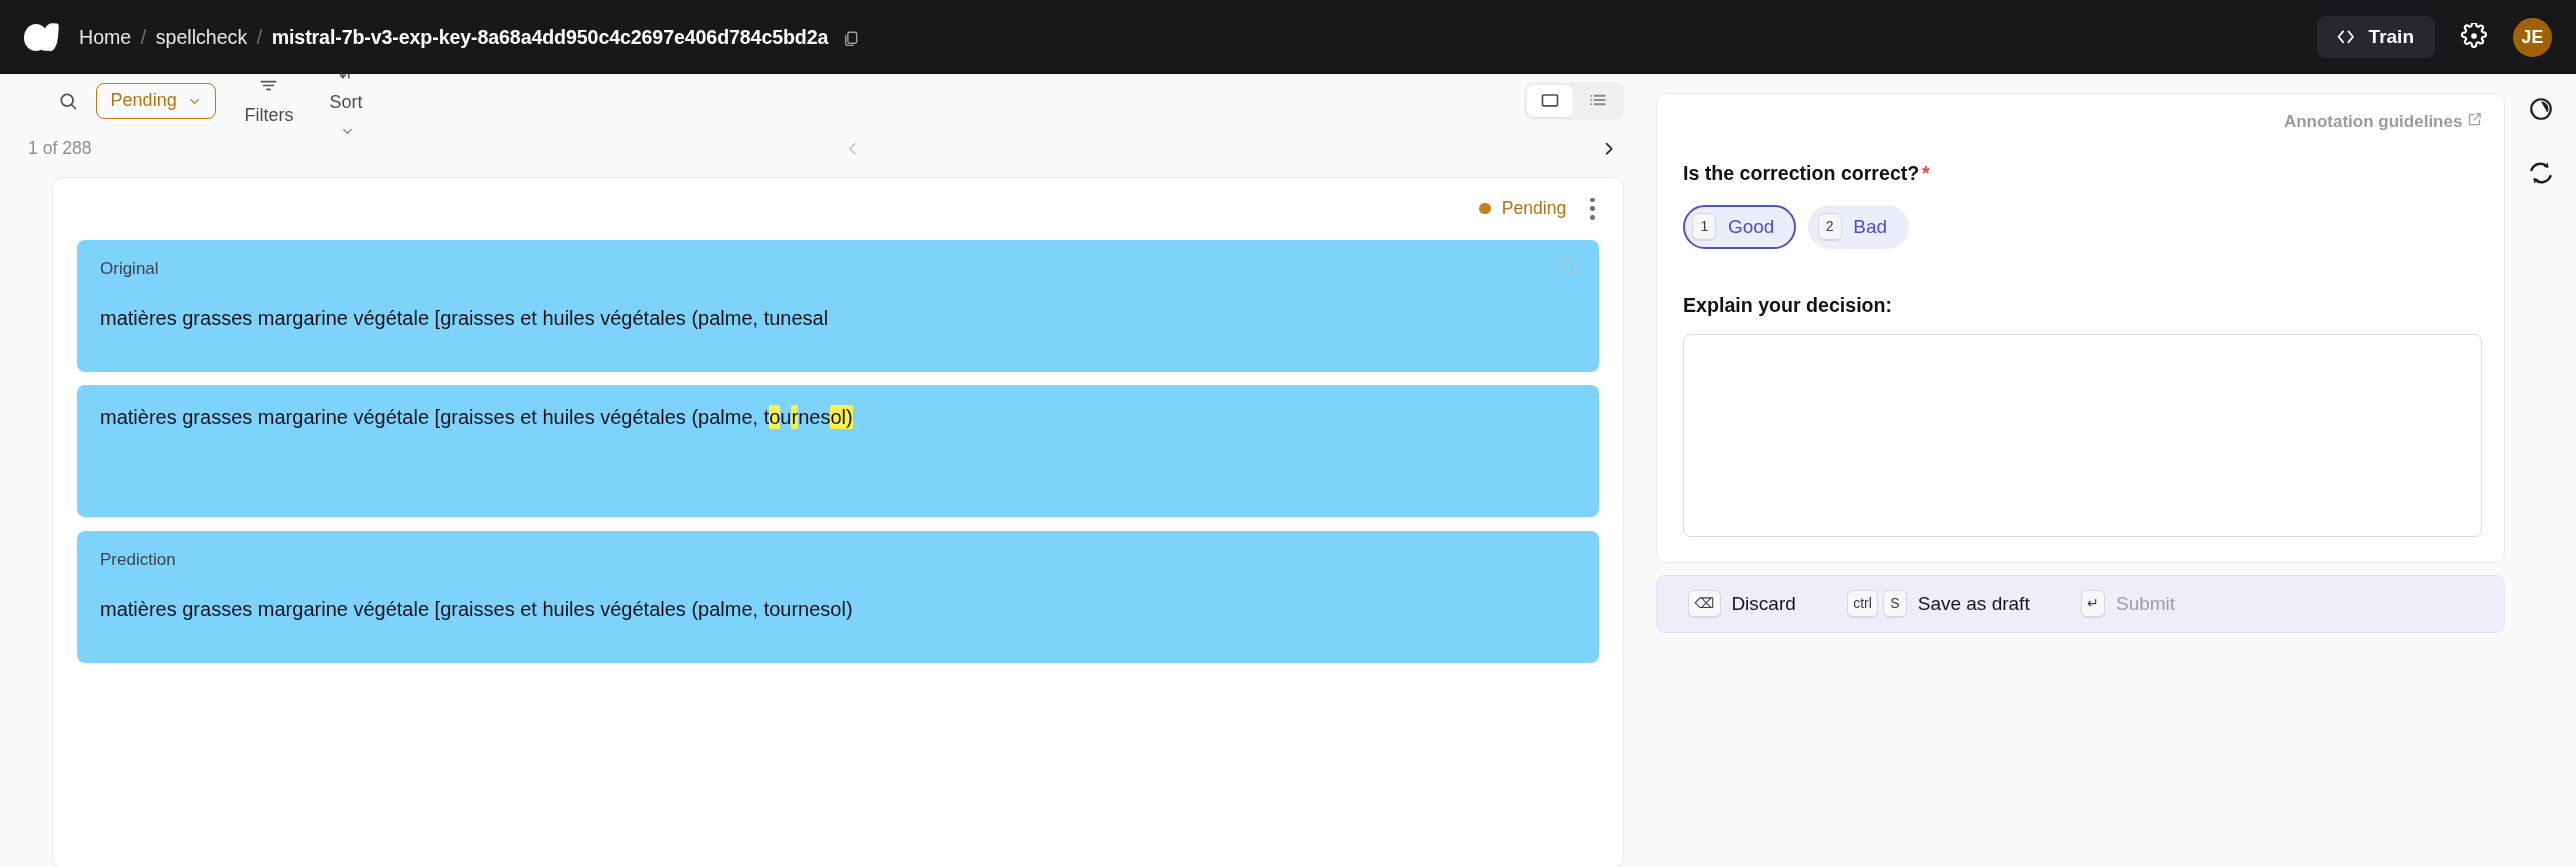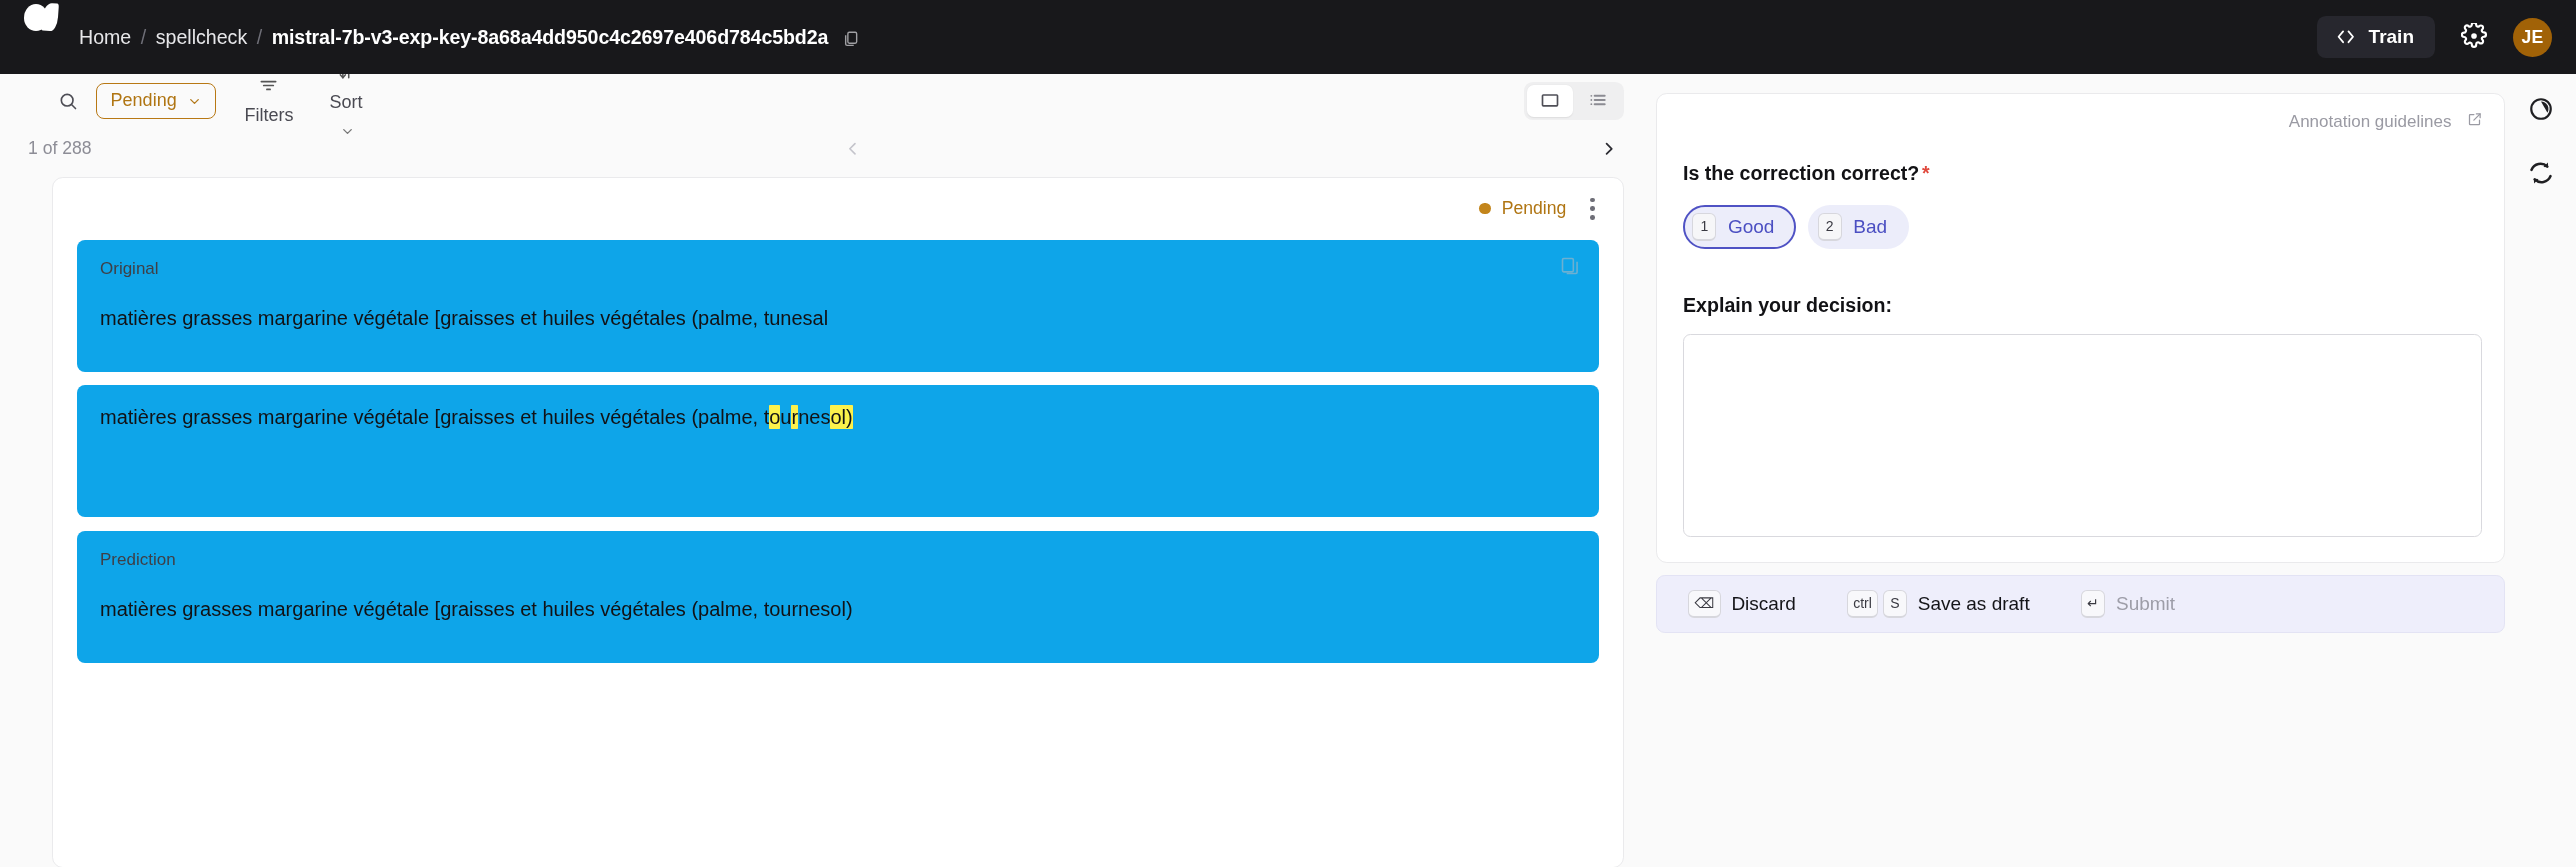--- a/index.html
+++ b/index.html
@@ -11,20 +11,21 @@
     background: #fafafa;
     font-family: "Liberation Sans", sans-serif;
     -webkit-font-smoothing: antialiased;
   }
 
   
   .topbar {
     height: 74px;
     background: #18181b;
     display: flex;
+    align-items: center;
     padding: 0 24px 0 23px;
     position: relative;
   }
   .brand-logo {
     width: 41px; height: 34px;
     position: relative;
     flex: 0 0 auto;
     margin-right: 15px;
   }
   .brand-logo .blob-a {
@@ -242,21 +243,21 @@
     display: flex;
     flex-direction: column;
     gap: 4px;
     cursor: pointer;
     padding: 4px;
   }
   .kebab i { width: 4.7px; height: 4.7px; border-radius: 50%; background: #6e6e77; display: block; }
 
   .fields { padding: 0 24px 0 24px; }
   .field-box {
-    background: #0ea5e9;
+    background: #7dd3fc;
     border-radius: 8px;
     padding: 19px 23px 31px 23px;
     margin-bottom: 13.5px;
     position: relative;
     min-height: 132px;
   }
   .field-label {
     font-size: 17px;
     color: #3f3f46;
     margin-bottom: 26px;
@@ -290,24 +291,25 @@
     padding: 17.6px 21.6px 23px 26px;
   }
   .guidelines-row {
     display: flex;
     justify-content: flex-end;
     margin-bottom: 30px;
   }
   .guidelines-link {
     display: flex;
     align-items: center;
-    gap: 16px;
+    gap: 5px;
     color: #9a9aa3;
     font-size: 17px;
     cursor: pointer;
+    font-weight: bold;
   }
   .q-title {
     font-size: 19.6px;
     font-weight: 700;
     color: #121215;
     margin-bottom: 20px;
   }
   .req-star { color: #e0483c; font-weight: 700; margin-left: 2.7px; }
   .options { display: flex; gap: 12px; margin-bottom: 45px; }
   .opt {

